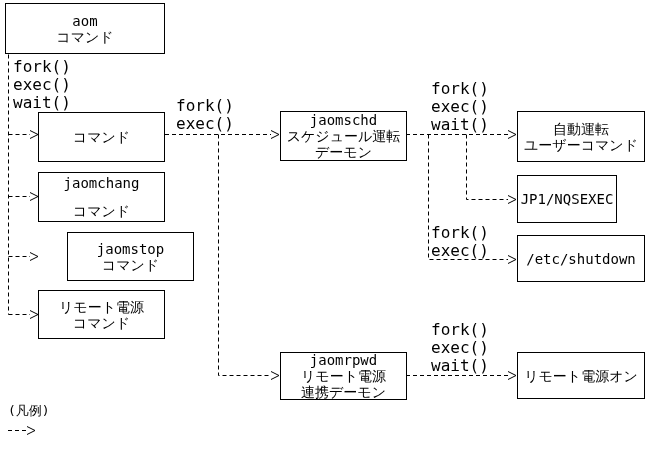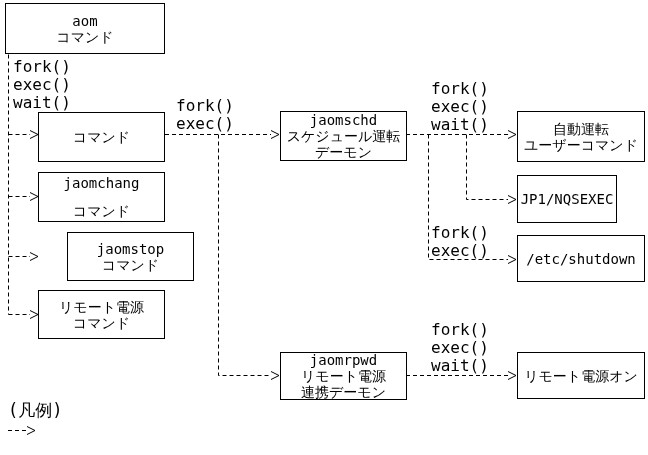--- a/index.html
+++ b/index.html
@@ -26,21 +26,21 @@
     white-space:nowrap;
   }
   .calls {
     position:absolute;
     font-size:16px; line-height:18px;
     white-space:nowrap;
   }
   .calls span { display:block; }
   .legend-heading, .legend-meaning {
     position:absolute;
-    font-size:17px; line-height:15px;
+    font-size:13px; line-height:15px;
     white-space:nowrap;
   }
 </style>
 </head>
 <body>
 
 <div class="stage">
 
   <svg class="wires" viewBox="0 0 648 455" xmlns="http://www.w3.org/2000/svg">
 

